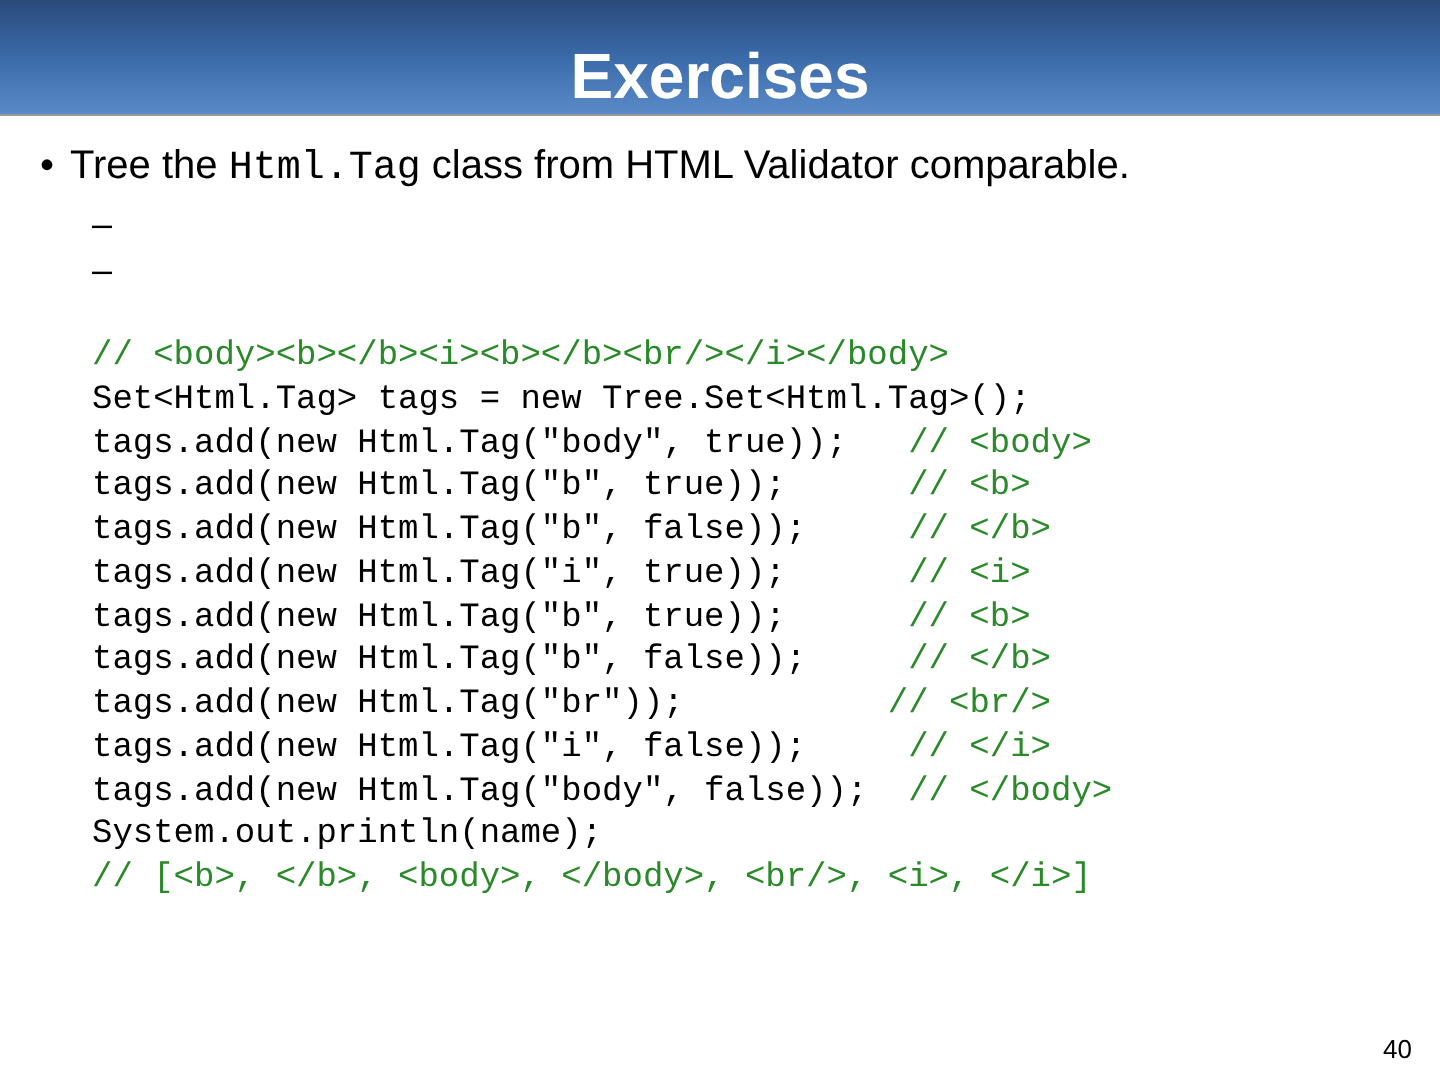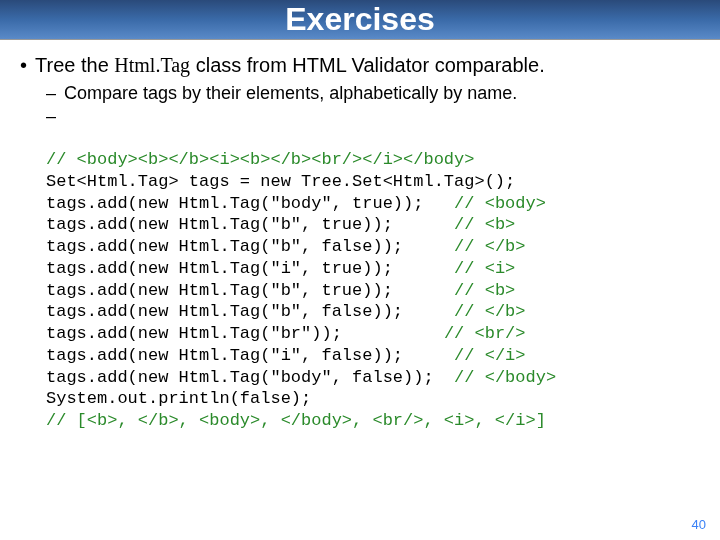--- a/index.html
+++ b/index.html
@@ -6,25 +6,25 @@
   body {
     width: 720px;
     height: 540px;
     background: #fff;
     font-family: Verdana, Geneva, sans-serif;
     position: relative;
     overflow: hidden;
   }
   .title-bar {
     width: 100%;
-    height: 40px;
+    height: 58px;
     background: linear-gradient(to bottom, #2a4a7a 0%, #3a6aa8 50%, #5a8ac8 100%);
     border-bottom: 1px solid #999;
     display: flex;
-    align-items: center;
+    align-items: flex-end;
     justify-content: center;
   }
   .title-text {
     color: #fff;
     font-size: 32px;
     font-weight: bold;
   }
   .content {
     padding: 14px 10px 0 20px;
   }
@@ -41,69 +41,68 @@
   }
   .bullet-sub {
     font-size: 18px;
     color: #000;
     margin-left: 26px;
     margin-bottom: 2px;
     display: flex;
     align-items: baseline;
   }
   .dash { margin-right: 8px; }
-  .mono { font-family: Liberation Serif, serif; }
+  .mono { font-family: Liberation Mono, monospace; }
   .code-block {
     font-family: 'Courier New', monospace;
     font-size: 17px;
     line-height: 1.28;
     color: #000;
     margin-top: 22px;
     margin-left: 26px;
     white-space: pre;
   }
   .comment { color: #2a8a2a; }
   .page-num {
     position: absolute;
     bottom: 8px;
     right: 14px;
     font-size: 13px;
-    color: #3b82f6;
+    color: #000000;
   }
 </style>
 </head>
 <body>
 
 <div class="title-bar">
   <div class="title-text">Exercises</div>
 </div>
 
 <div class="content">
   <div class="bullet-main">
     <span class="dot">•</span>
     <span>
       <span>Tree the </span><span class="mono">Html.Tag</span><span> class from HTML Validator comparable.</span>
     </span>
   </div>
   <div class="bullet-sub">
     <span class="dash">–</span>
-    <span>Compare tags by their elements, alphabetically by name.</span>
   </div>
   <div class="bullet-sub">
     <span class="dash">–</span>
   </div>
 
   <div class="code-block"><span class="comment">// &lt;body&gt;&lt;b&gt;&lt;/b&gt;&lt;i&gt;&lt;b&gt;&lt;/b&gt;&lt;br/&gt;&lt;/i&gt;&lt;/body&gt;</span>
 <span>Set&lt;Html.Tag&gt; tags = new Tree.Set&lt;Html.Tag&gt;();</span>
 <span>tags.add(new Html.Tag("body", true));</span><span>   </span><span class="comment">// &lt;body&gt;</span>
 <span>tags.add(new Html.Tag("b", true));</span><span>      </span><span class="comment">// &lt;b&gt;</span>
 <span>tags.add(new Html.Tag("b", false));</span><span>     </span><span class="comment">// &lt;/b&gt;</span>
 <span>tags.add(new Html.Tag("i", true));</span><span>      </span><span class="comment">// &lt;i&gt;</span>
 <span>tags.add(new Html.Tag("b", true));</span><span>      </span><span class="comment">// &lt;b&gt;</span>
 <span>tags.add(new Html.Tag("b", false));</span><span>     </span><span class="comment">// &lt;/b&gt;</span>
 <span>tags.add(new Html.Tag("br"));</span><span>          </span><span class="comment">// &lt;br/&gt;</span>
 <span>tags.add(new Html.Tag("i", false));</span><span>     </span><span class="comment">// &lt;/i&gt;</span>
 <span>tags.add(new Html.Tag("body", false));</span><span>  </span><span class="comment">// &lt;/body&gt;</span>
-<span>System.out.println(false);</span>
+<span>System.out.println(name);</span>
 <span class="comment">// [&lt;b&gt;, &lt;/b&gt;, &lt;body&gt;, &lt;/body&gt;, &lt;br/&gt;, &lt;i&gt;, &lt;/i&gt;]</span></div>
 </div>
 
 <div class="page-num">40</div>
 
 </body></html>

